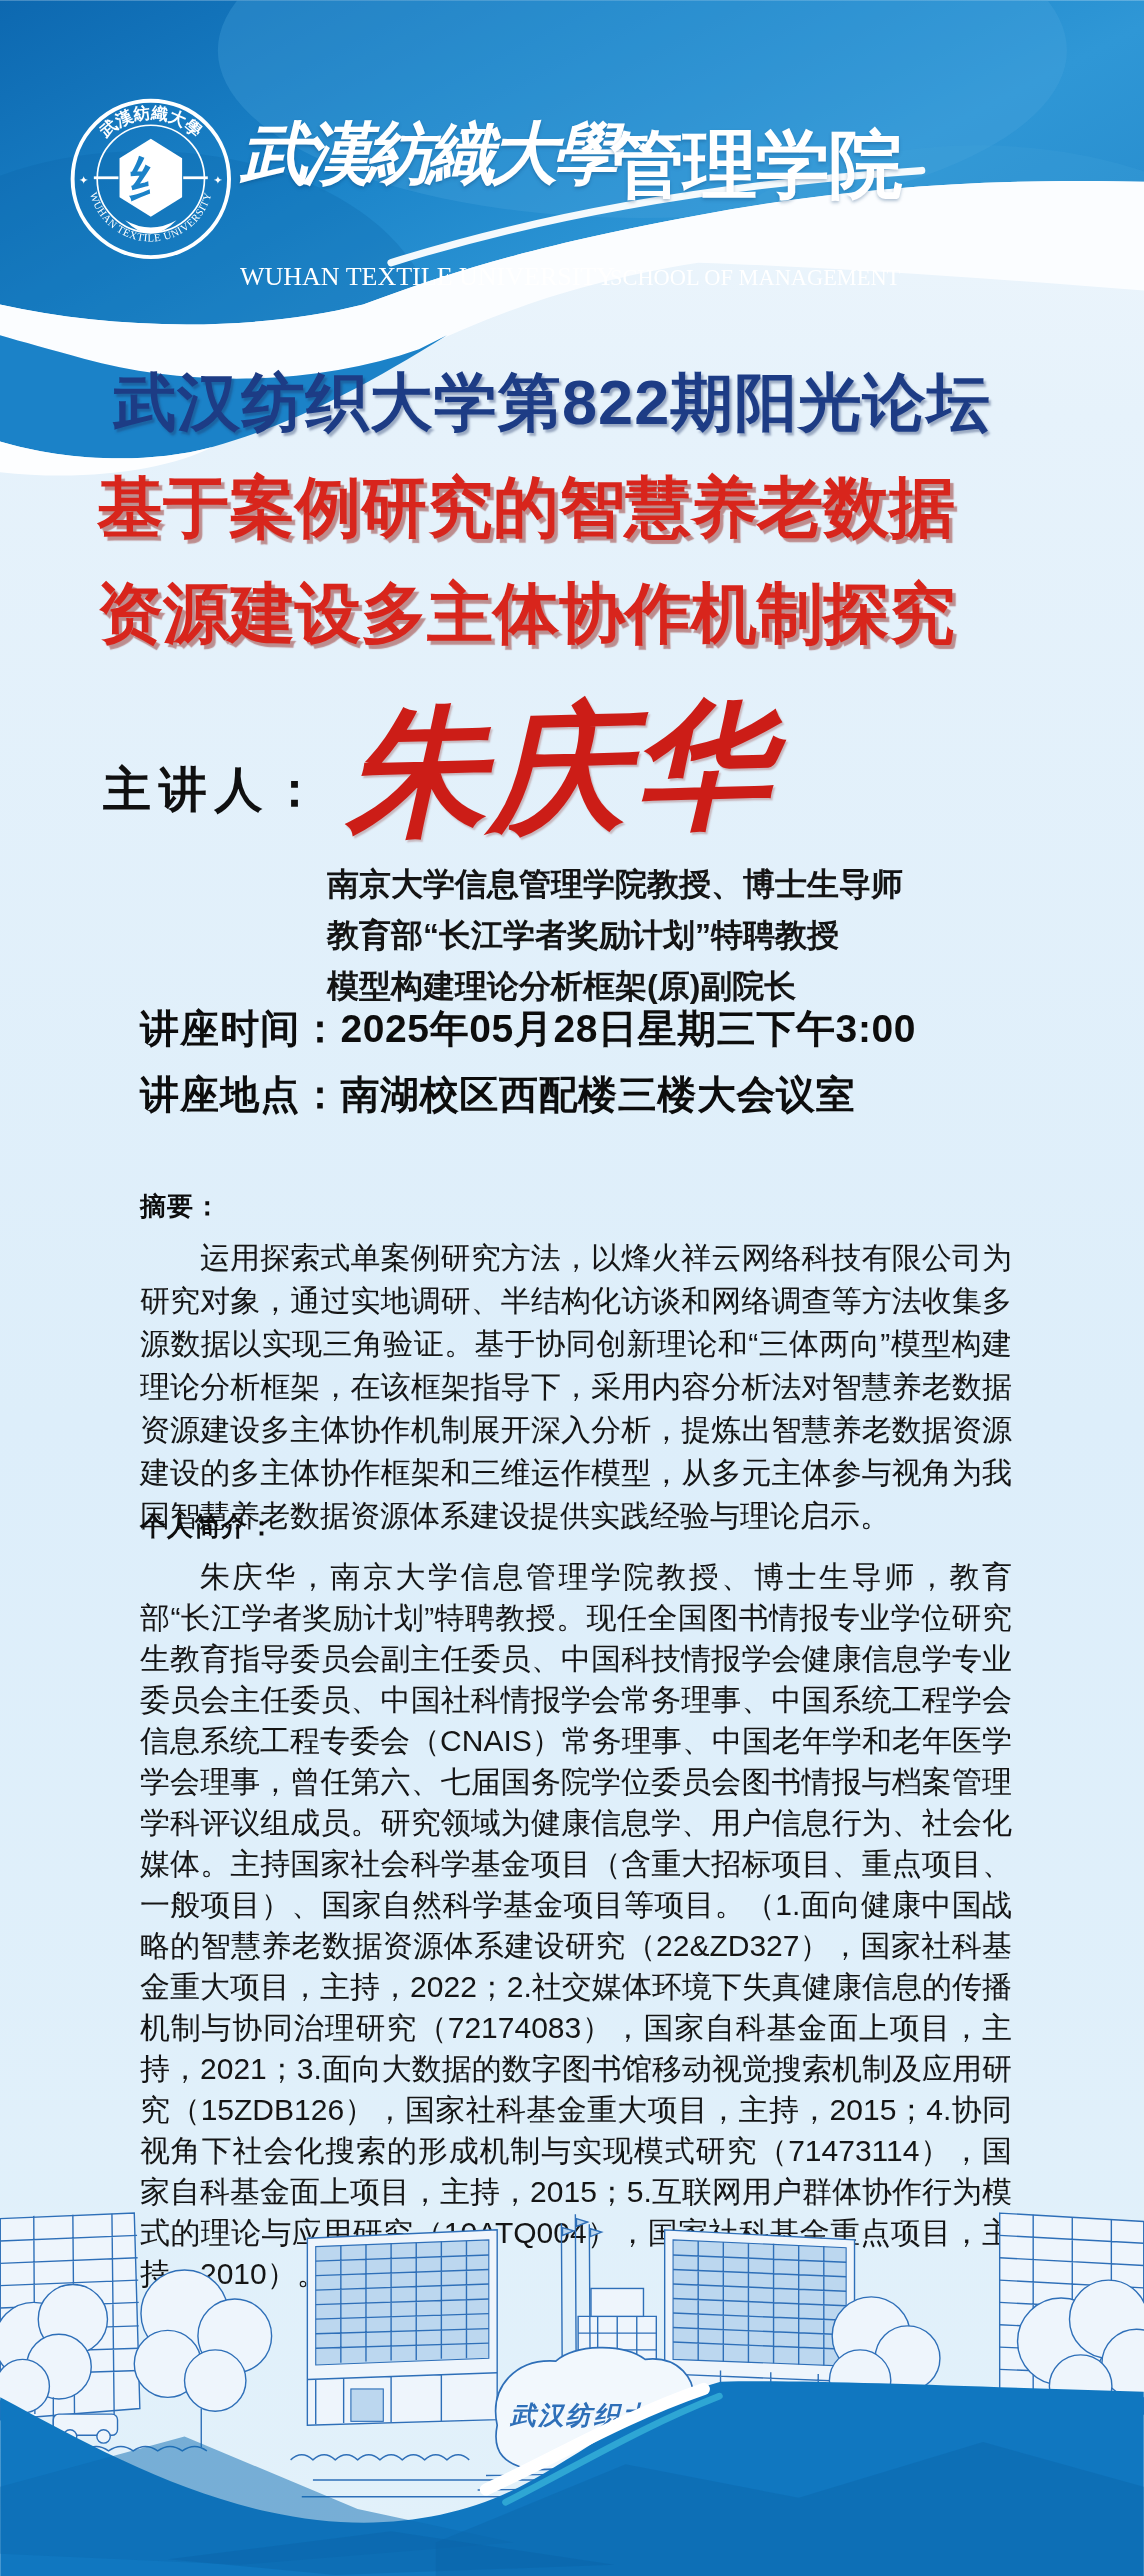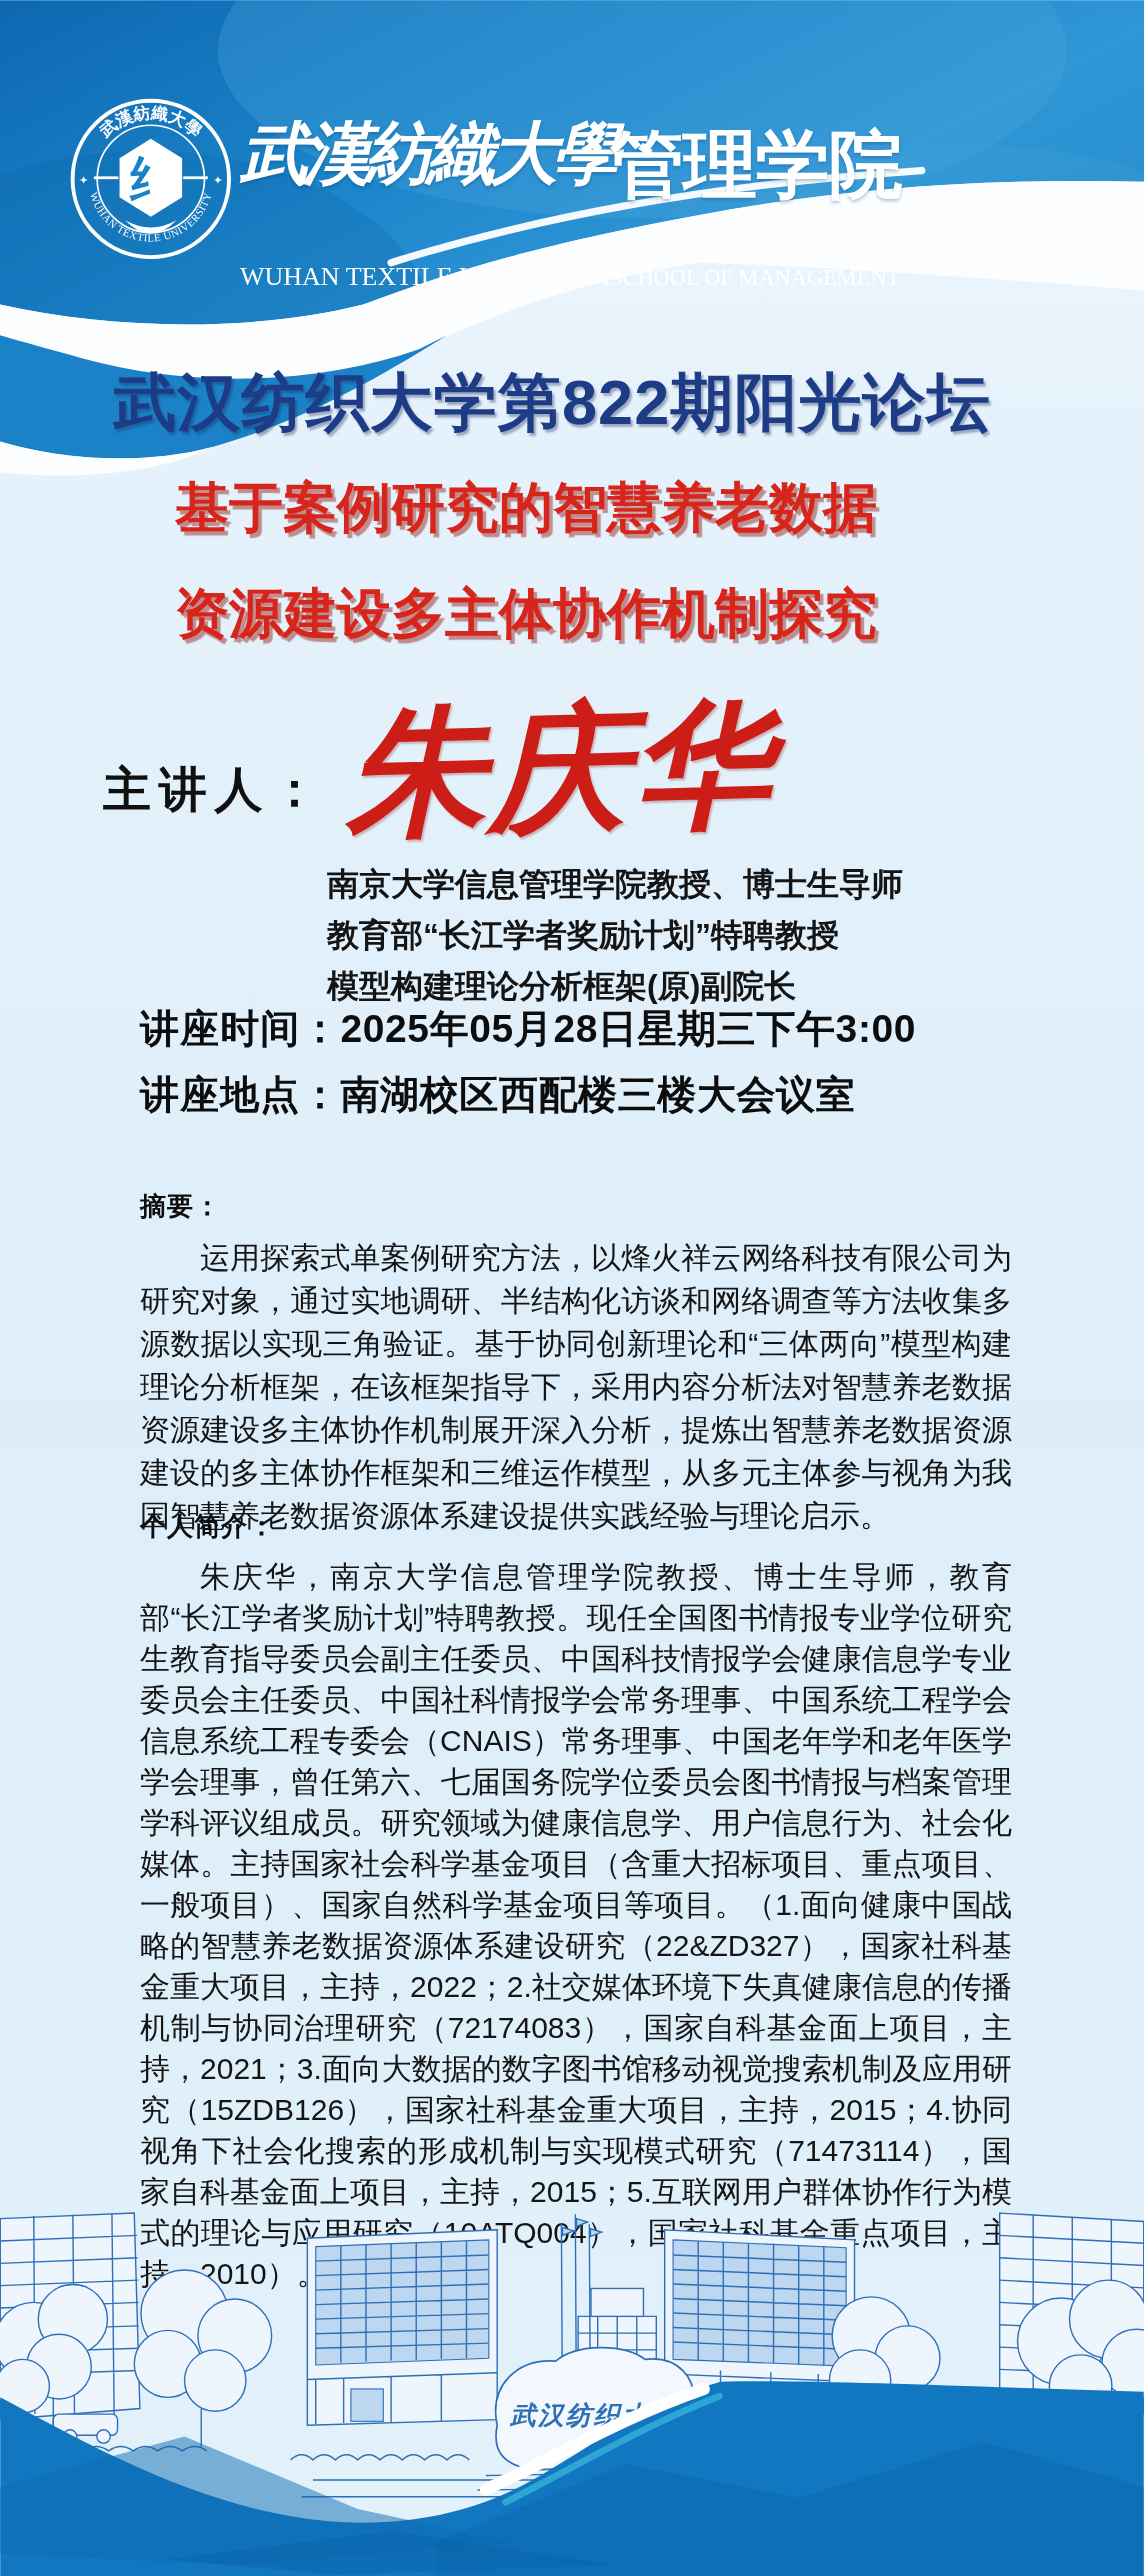--- a/index.html
+++ b/index.html
@@ -30,21 +30,21 @@
     font-size:22.4px;white-space:nowrap;letter-spacing:0px;
   }
   
   .forum-title{
     left:0;top:360px;width:1104px;text-align:center;
     font-size:63px;font-weight:900;color:#1d3c85;letter-spacing:1.1px;
     text-shadow:2.2px 2.8px 2.2px rgba(30,50,100,.38);white-space:nowrap;
   }
   .lecture-title{
     left:0;top:454px;width:1052px;text-align:center;
-    font-size:54px;font-weight:900;color:#d8251c;line-height:106px;
+    font-size:66px;font-weight:900;color:#d8251c;line-height:106px;
     text-shadow:3.4px 3.9px 1.1px rgba(140,20,12,.45);white-space:nowrap;
   }
   
   .speaker-row{left:103px;top:696px;display:flex;align-items:flex-end;}
   .speaker-label{
     font-size:48px;font-weight:900;color:#101010;letter-spacing:7.8px;
     padding-bottom:19px;white-space:nowrap;
   }
   .speaker-name{
     font-size:139px;line-height:145px;color:#cc1d17;margin-left:20px;

